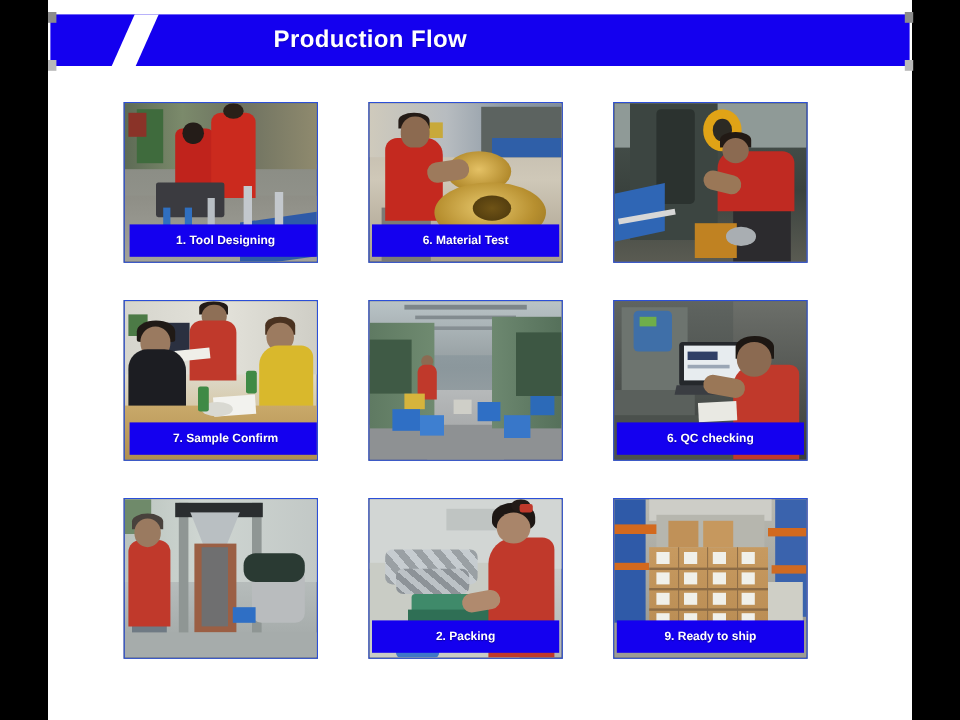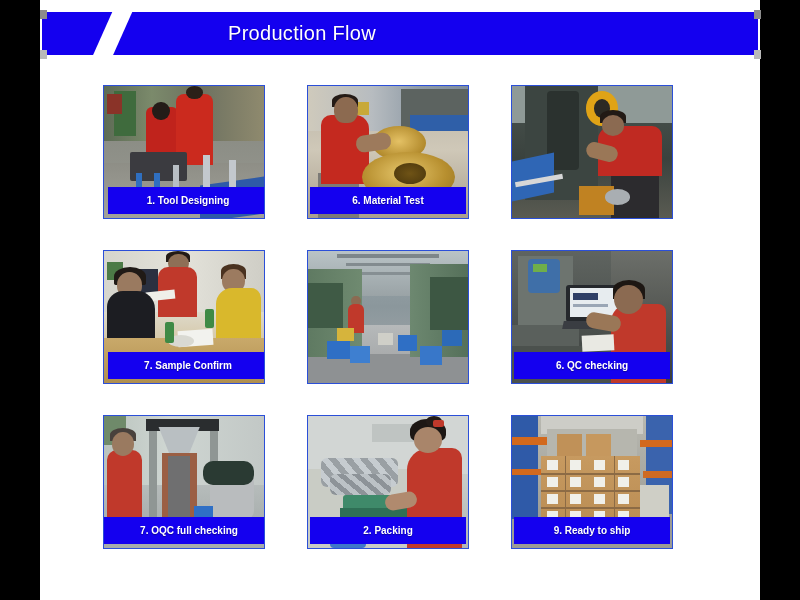--- a/index.html
+++ b/index.html
@@ -24,21 +24,21 @@
     background:#1400ef;overflow:hidden;
   }
   .slash{
     position:absolute;left:60px;top:-8px;width:20px;height:62px;
     background:#ffffff;
     transform:skewX(-24deg);
   }
   .header-title{
     position:absolute;left:0;top:0;width:716px;height:43px;
     display:flex;align-items:center;
-    color:#ffffff;font-size:20px;font-weight:normal;
+    color:#ffffff;font-size:20px;font-weight:bold;
     letter-spacing:.3px;
     padding-left:186px;box-sizing:border-box;
     text-shadow:0 1px 1px rgba(0,0,0,.25);
   }
   .notch{position:absolute;width:7px;height:9px;background:#8c8c8c;}
   .notch.nl-t{left:0px;top:10px;}
   .notch.nl-b{left:0px;top:50px;background:#b9b9b9;}
   .notch.nr-t{left:714px;top:10px;}
   .notch.nr-b{left:714px;top:50px;background:#b9b9b9;}
 
@@ -426,21 +426,20 @@
               <div class="o frame2"></div>
             <div class="o top"></div>
               <div class="o hopper"></div>
             <div class="o col"></div>
               <div class="o col2"></div>
             <div class="o sieve"></div>
               <div class="o sieve2"></div>
             <div class="o blue"></div>
               <div class="o base"></div>
           </div>
-          <div class="label wide">7. OQC full checking</div>
         </div>
       </div>
 
       <div class="cell" style="left:204px;top:330px;">
         <div class="photo">
           <div class="sc s8">
             <div class="o wall"></div>
               <div class="o shelf"></div>
               <div class="o table"></div>
             <div class="o pile"></div>

